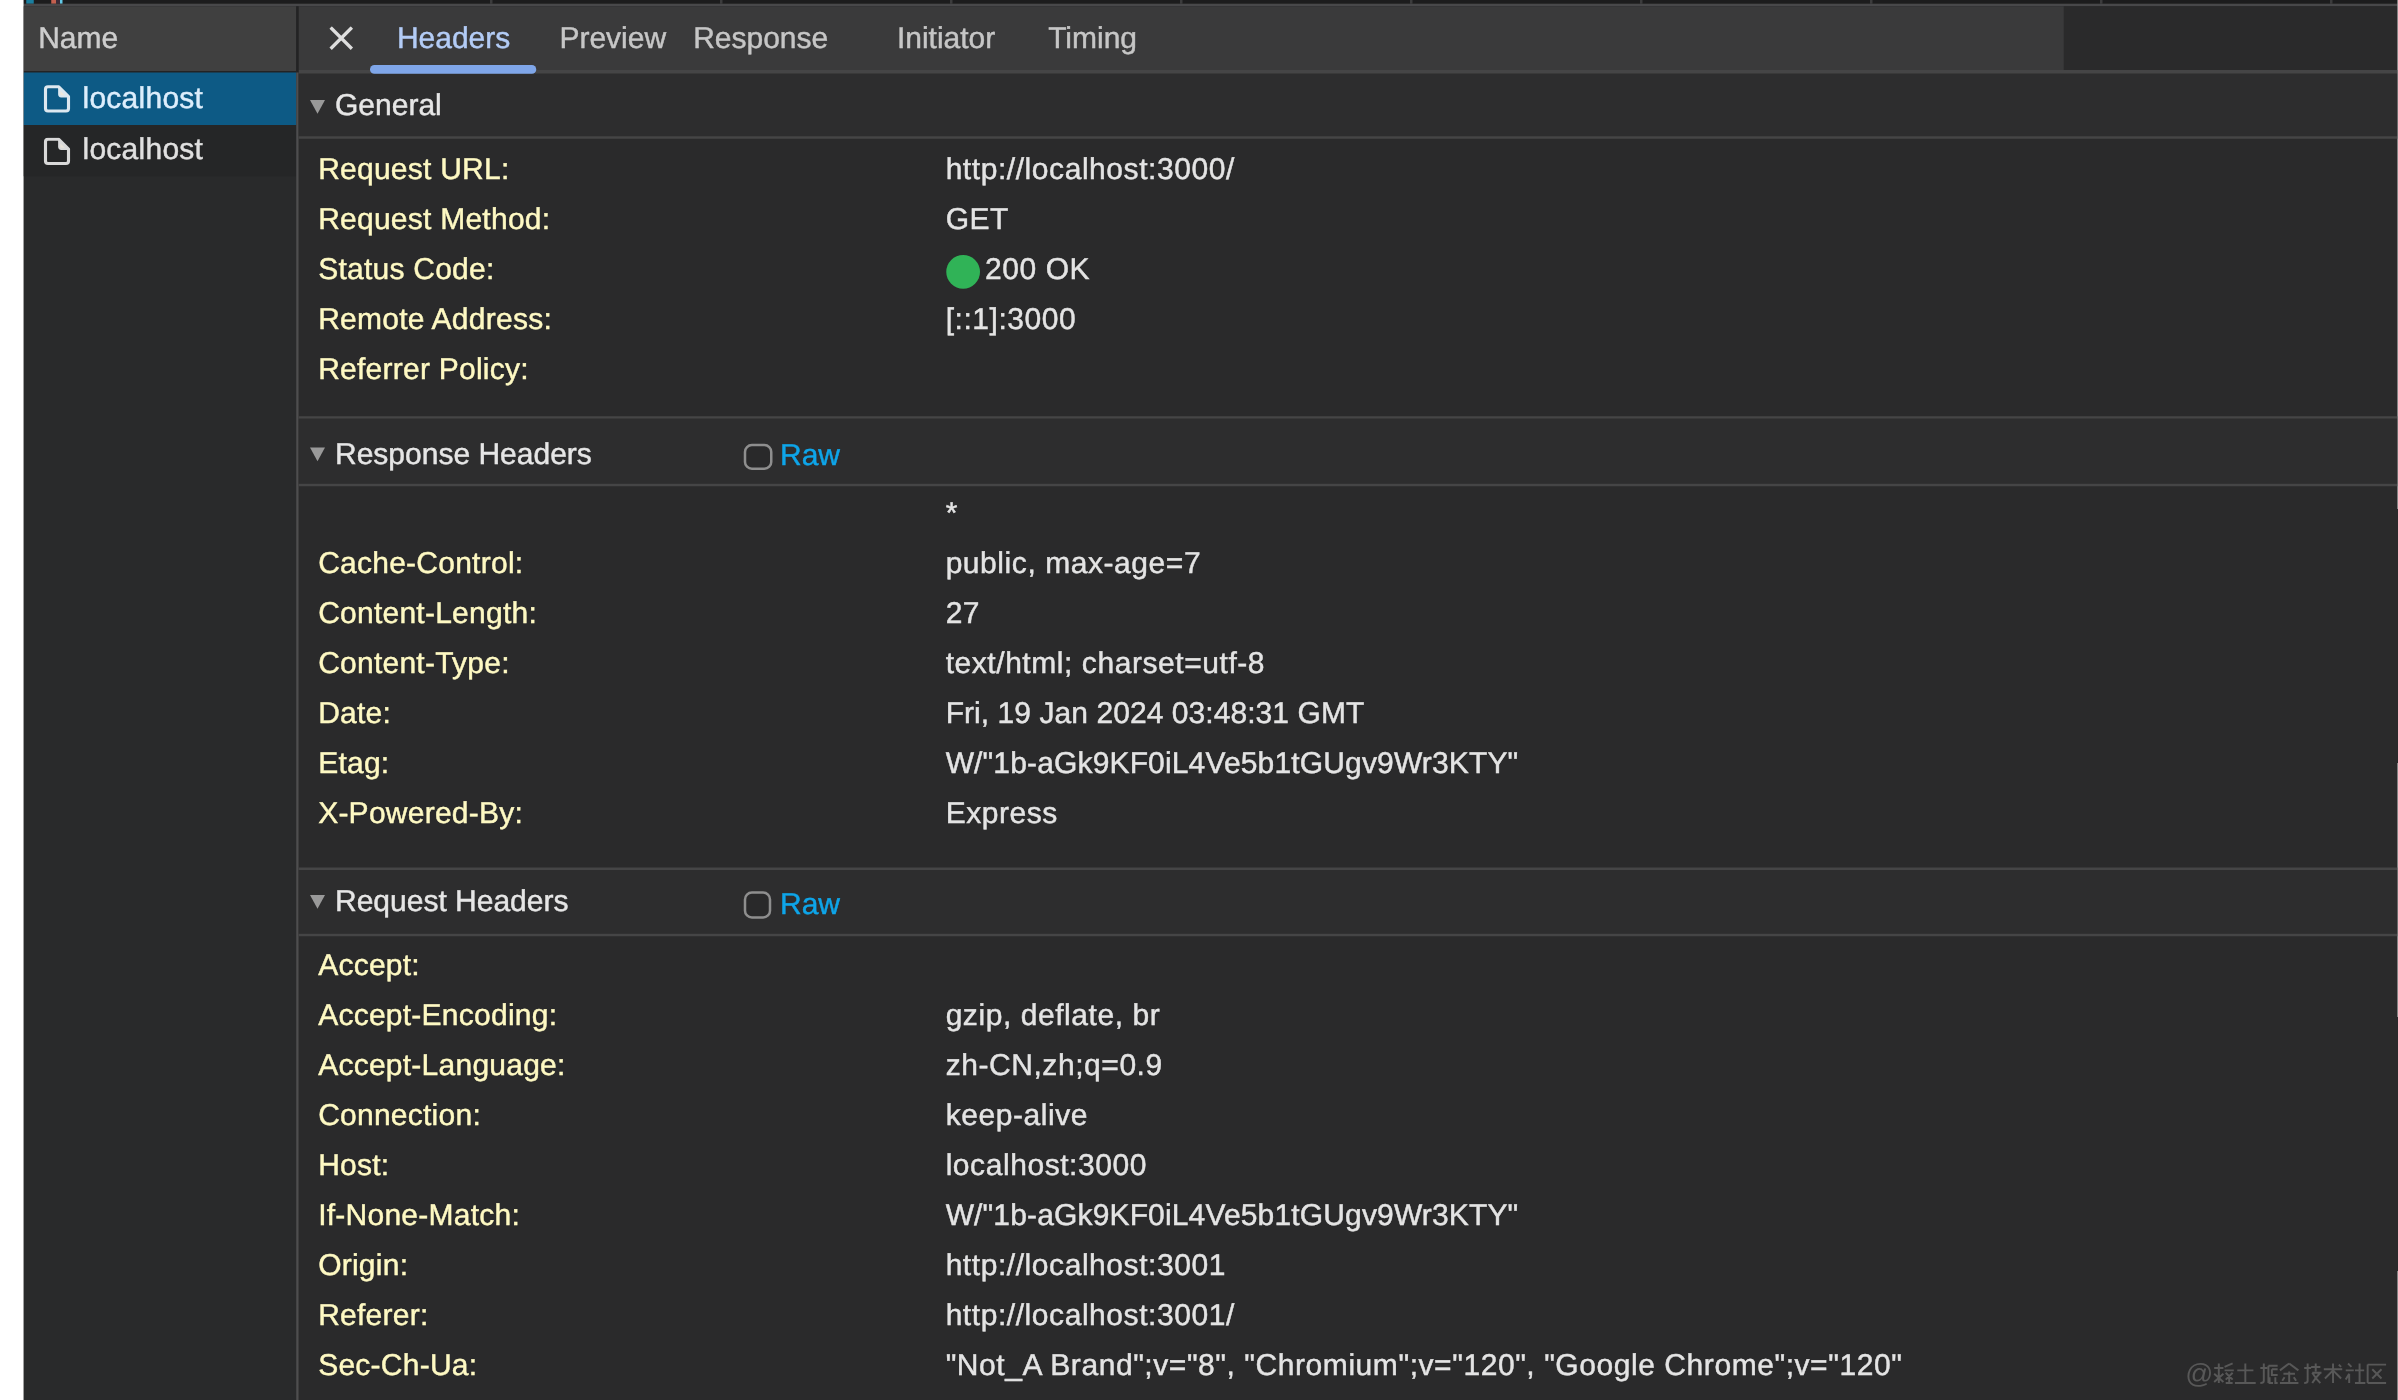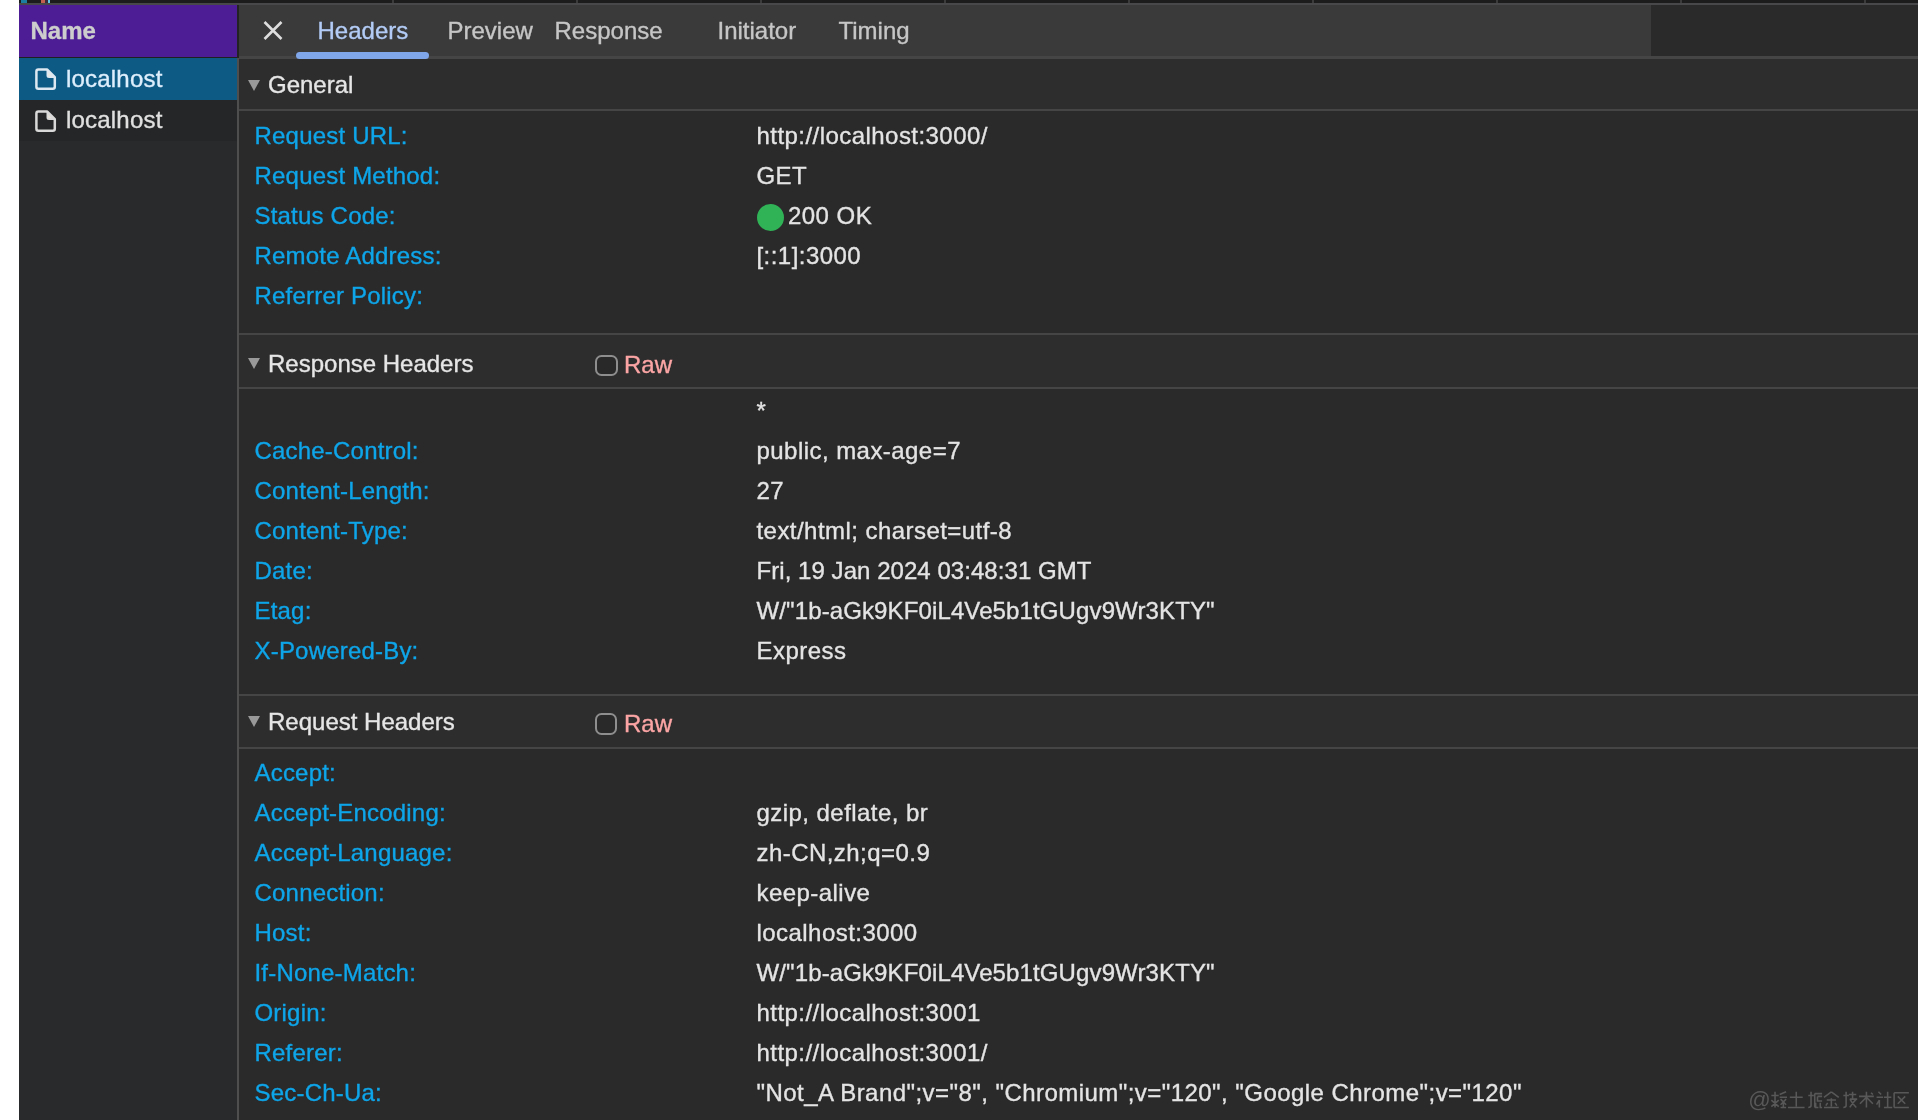--- a/index.html
+++ b/index.html
@@ -7,21 +7,21 @@
   body { font-family:"Liberation Sans", sans-serif; position:relative; }
   .hlabel,.hvalue,.sectitle,.tab,.ntxt,#nametxt,.rawtxt { -webkit-text-stroke:0.35px currentColor; }
   #devtools { position:absolute; left:19px; top:0; width:1899px; height:1120px; background:#2a2a2b; }
   
   #topstrip { position:absolute; left:0; top:0; width:1899px; height:3px; background:#1c1c1d; }
   .blob { position:absolute; top:0; height:3px; }
   .coltick { position:absolute; top:0; width:2px; height:3px; background:#3b3b3c; }
   #topline { position:absolute; left:0; top:3px; width:1899px; height:2px; background:#48484a; }
   
   #leftpanel { position:absolute; left:0; top:5px; width:217.5px; height:1115px; background:#292a2b; }
-  #namehdr { position:absolute; left:0; top:0; width:217.5px; height:51.5px; background:#4c1d95;font-weight:bold; }
+  #namehdr { position:absolute; left:0; top:0; width:217.5px; height:51.5px; background:#404040; }
   #nametxt { position:absolute; left:11.5px; top:12px; font-size:24px; color:#cdcdcd; }
   #namedark { position:absolute; left:0; top:51.5px; width:217.5px; height:1.5px; background:#202021; }
   .navrow { position:absolute; left:0; width:217.5px; height:41.5px; }
   .navrow .ficon { position:absolute; left:15px; top:10.2px; }
   .navrow .ntxt { position:absolute; left:47px; top:6.5px; font-size:24px; letter-spacing:0.2px; }
   #row1 { top:53px; background:#0d5a85; }
   #row1 .ntxt { color:#ddeefc; }
   #row2 { top:94.5px; background:#252627; }
   #row2 .ntxt { color:#e0e0e0; }
   #pborder1 { position:absolute; left:217.5px; top:5px; width:2px; height:53px; background:#232324; }
@@ -30,24 +30,24 @@
   #main { position:absolute; left:219.5px; top:5px; width:1679.5px; height:1115px; background:#2a2a2b; }
   #tabbar { position:absolute; left:0; top:0; width:1412px; height:51px; background:#3a3a3b; }
   #tabline { position:absolute; left:0; top:51px; width:1679.5px; height:2.5px; background:#454546; }
   .tab { position:absolute; top:12px; font-size:24px; color:#c6c6c6; }
   #tab-underline { position:absolute; left:57px; top:46.5px; z-index:5; width:133px; height:7px; background:#7fa6e9; border-radius:3.5px; }
   
   .sechdr { position:absolute; left:0; width:1679.5px; background:#2d2d2e; }
   .sep { position:absolute; left:0; width:1679.5px; height:2px; background:#454546; }
   .tri { position:absolute; width:0; height:0; border-left:6.5px solid transparent; border-right:6.5px solid transparent; border-top:11px solid #999999; }
   .sectitle { position:absolute; left:29.5px; font-size:24px; color:#e6e6e6; }
-  .hlabel { position:absolute; left:16px; font-size:24px; color:#0ea5e9; white-space:pre; letter-spacing:0.2px; }
+  .hlabel { position:absolute; left:16px; font-size:24px; color:#fef9c3; white-space:pre; letter-spacing:0.2px; }
   .hvalue { position:absolute; left:518px; font-size:24px; color:#e4e4e4; white-space:pre; letter-spacing:0.45px; }
   .rawbox { position:absolute; width:23px; height:21.5px; border:2px solid #8e8e8e; border-radius:6.5px; background:#29292a; }
-  .rawtxt { position:absolute; left:385.5px; font-size:24px; color:#fca5a5; }
+  .rawtxt { position:absolute; left:385.5px; font-size:24px; color:#0ea5e9; }
   #greendot { position:absolute; left:518.9px; top:198.6px; width:27px; height:27px; border-radius:50%; background:#30b357; }
   #watermark { position:absolute; right:7px; bottom:3px; }
 </style>
 </head>
 <body>
 <div id="devtools">
   <div id="topstrip">
     <div class="blob" style="left:2px;width:5.5px;background:#1a7fa0"></div>
     <div class="blob" style="left:21.8px;width:4px;background:#c4604f"></div>
     <div class="blob" style="left:25.7px;width:3px;background:#3a2b3a"></div>

